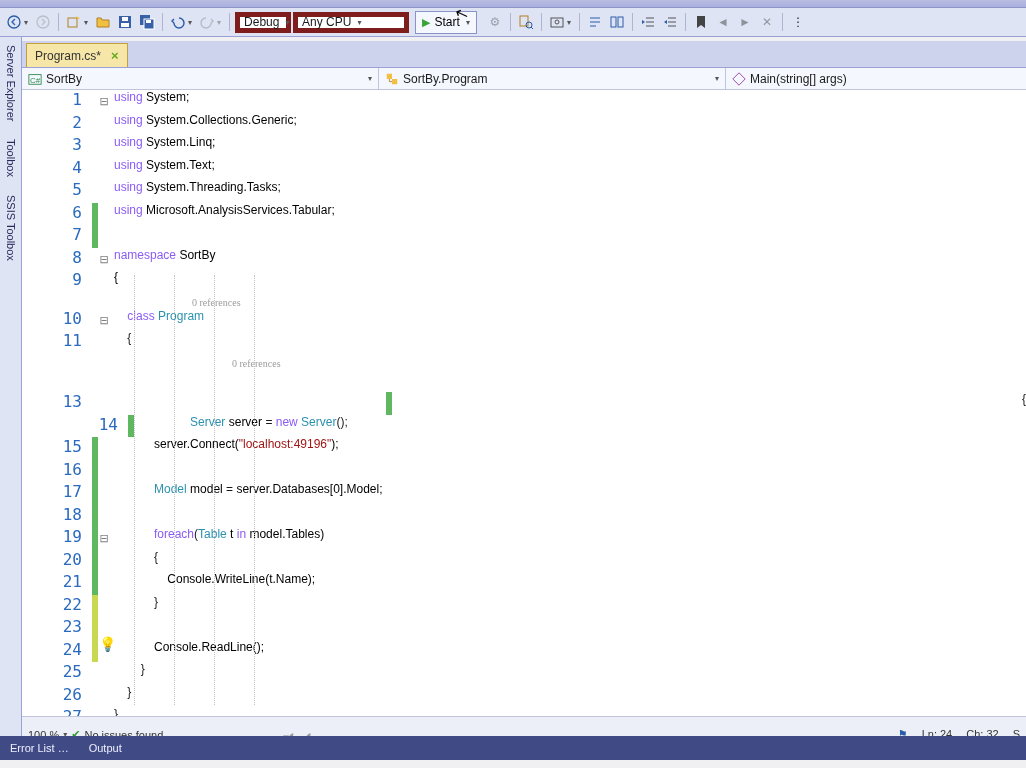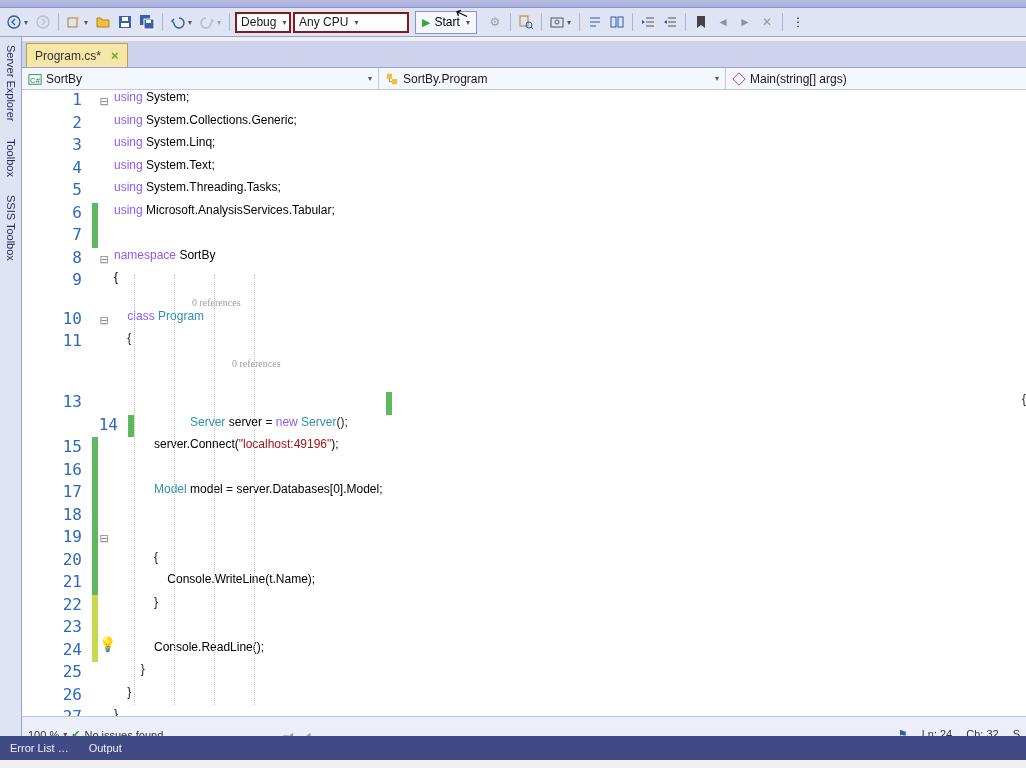--- a/index.html
+++ b/index.html
@@ -1,21 +1,21 @@
 <!DOCTYPE html>
 <html><head>
 <meta charset="utf-8">
 <style>
   * { margin:0; padding:0; box-sizing:border-box; }
   body { font-family: "Segoe UI", Arial, sans-serif; font-size:12px; background:#f0f0f3; width:1026px; height:768px; overflow:hidden; color:#1a1a1a; }
   .top-strip { height:8px; background:linear-gradient(#b9bde0,#a9afe0); border-bottom:1px solid #8e94c8;}
   .toolbar { height:29px; background:#dfe4f5; display:flex; align-items:center; padding:0 4px; gap:2px; border-bottom:1px solid #9ba1d4; position:relative;}
   .tb-btn { width:20px; height:20px; display:flex; align-items:center; justify-content:center; border:1px solid transparent; cursor:pointer;}
   .tb-sep { width:1px; height:18px; background:#b0b6d0; margin:0 3px;}
-  .tb-combo { height:21px; border:2px solid #7f1d1d; background:#fff; display:flex; align-items:center; padding:0 4px; font-size:12px; cursor:pointer;}
+  .tb-combo { height:21px; border:5px solid #7f1d1d; background:#fff; display:flex; align-items:center; padding:0 4px; font-size:12px; cursor:pointer;}
   .tb-combo .arrow { margin-left:6px; font-size:8px; color:#555;}
   .start-btn { height:23px; border:1px solid #8a92c8; background:#f5f7ff; display:flex; align-items:center; padding:0 6px; font-size:12px; color:#000; cursor:pointer; margin-left:4px;}
   .start-btn .play { color:#3aa33a; margin-right:4px; font-size:11px;}
   .start-btn .arrow { margin-left:6px; font-size:8px; color:#555;}
   .cursor-arrow { position:absolute; left:455px; top:-4px; font-size:16px; transform:rotate(-20deg); pointer-events:none; color:#000;}
   .side-tabs { position:absolute; left:0; top:37px; width:22px; height:700px; background:#dfe4f5; border-right:1px solid #9ba1d4; display:flex; flex-direction:column; align-items:center; padding-top:4px; gap:10px;}
   .side-tab { writing-mode:vertical-rl; font-size:11px; color:#2a2a5a; cursor:pointer; padding:4px 2px;}
   .doc-tabs { position:absolute; left:22px; top:41px; height:27px; background:#cdd3ec; width:1004px; display:flex; align-items:flex-end; border-bottom:1px solid #9ba1d4;}
   .doc-tab { height:24px; background:#f6e7a8; border:1px solid #c0a040; border-bottom:none; display:flex; align-items:center; padding:0 8px; font-size:12px; color:#333; margin-left:4px;}
   .doc-tab .close { margin-left:10px; color:#6a2; font-weight:bold; cursor:pointer; font-size:13px;}
@@ -331,20 +331,21 @@
       <div class="line" style="position: absolute; top: 414.5px; left: 0px; right: 0px;">
         <div class="ln">18</div>
         <div class="mark green"></div>
         <div class="fold "></div>
         <div class="codetxt"></div>
       </div>
       <div class="line" style="position: absolute; top: 437px; left: 0px; right: 0px;">
         <div class="ln">19</div>
         <div class="mark green"></div>
         <div class="fold box"></div>
+        <div class="codetxt">            <span class="kw">foreach</span>(<span class="cls">Table</span> <span class="id">t</span> <span class="kw">in</span> <span class="id">model.Tables)</span></div>
       </div>
       <div class="line" style="position: absolute; top: 459.5px; left: 0px; right: 0px;">
         <div class="ln">20</div>
         <div class="mark green"></div>
         <div class="fold "></div>
         <div class="codetxt">            {</div>
       </div>
       <div class="line" style="position: absolute; top: 482px; left: 0px; right: 0px;">
         <div class="ln">21</div>
         <div class="mark green"></div>

